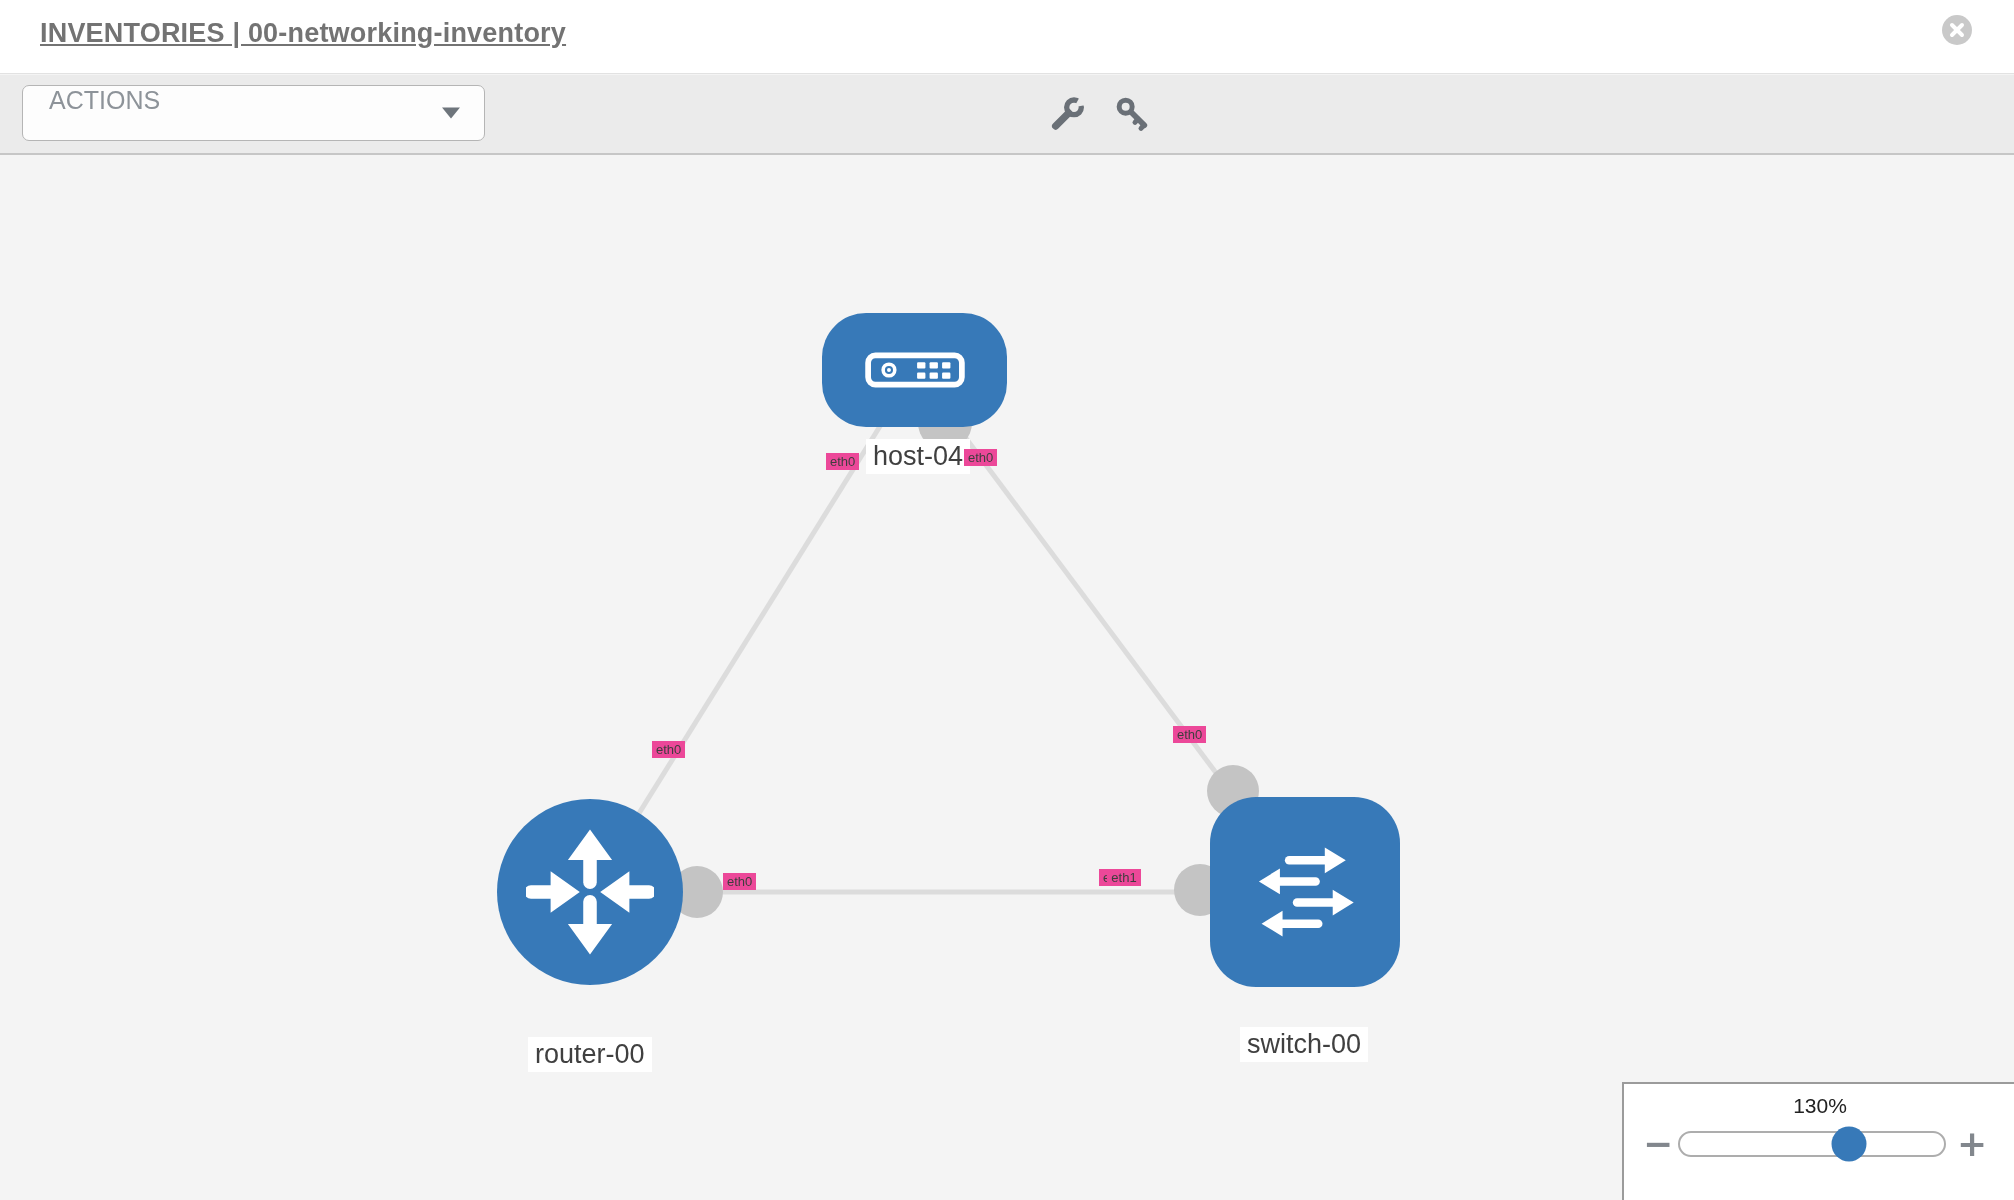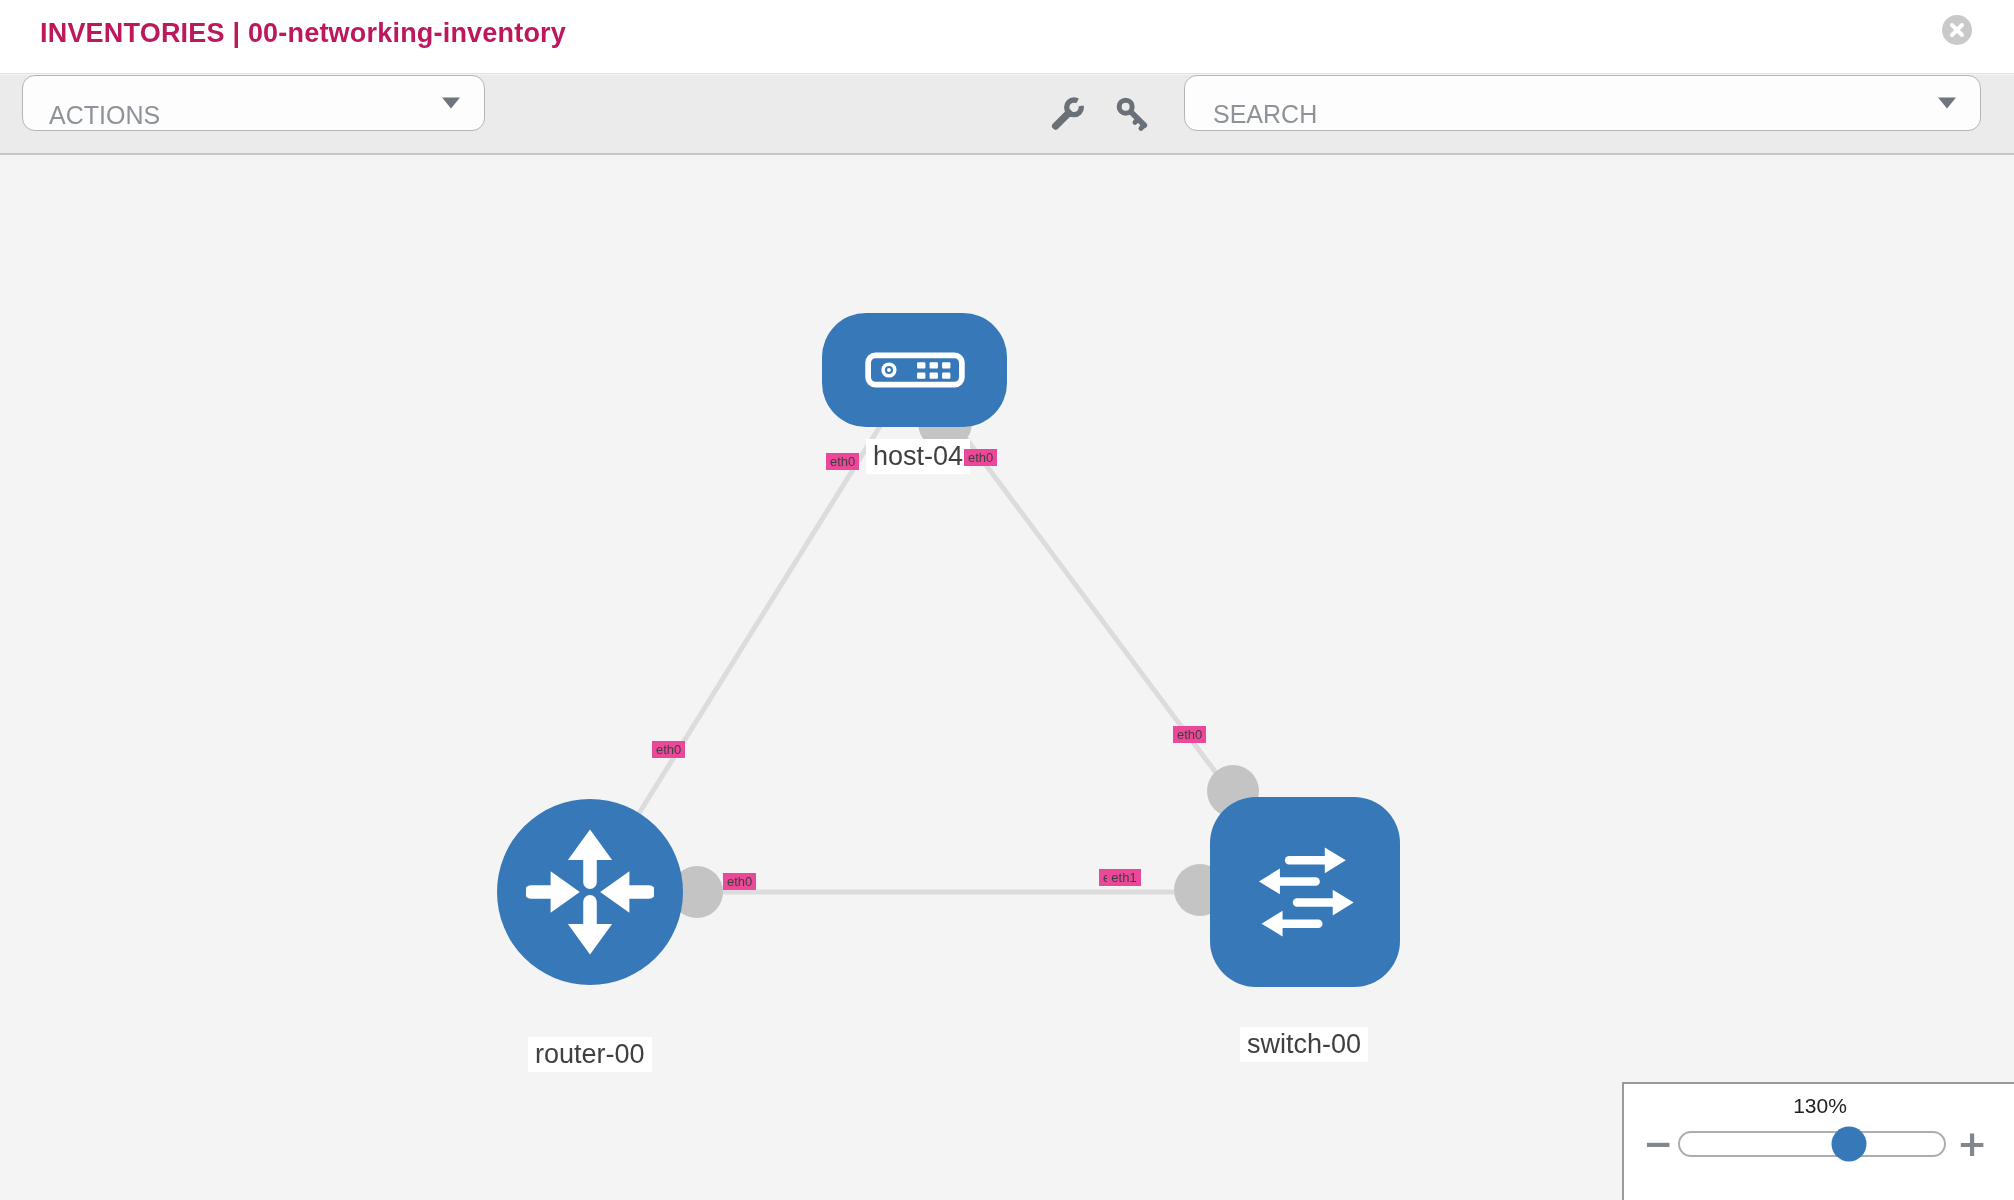--- a/index.html
+++ b/index.html
@@ -8,35 +8,35 @@
     font-family:"Liberation Sans","DejaVu Sans",sans-serif;
     background:#f4f4f4;
   }
   
   .header{
     position:absolute;left:0;top:0;width:2014px;height:74px;
     background:#ffffff;border-bottom:1px solid #e2e2e2;box-sizing:border-box;
   }
   .header .title{
     position:absolute;left:40px;top:18px;
-    font-size:27px;font-weight:bold;color:#be185d;letter-spacing:.2px;
+    font-size:27px;font-weight:bold;color:#737373;letter-spacing:.2px;text-decoration:underline;
   }
   .close-btn{
     position:absolute;right:42px;top:15px;width:30px;height:30px;border-radius:50%;
     background:#c9c9c9;display:flex;align-items:center;justify-content:center;cursor:pointer;
   }
   
   .toolbar{
     position:absolute;left:0;top:75px;width:2014px;height:80px;
     background:#ebebeb;border-bottom:2px solid #c6c6c6;box-sizing:border-box;
   }
   .select-box{
-    position:absolute;top:0;height:56px;background:#fdfdfd;
-    border:1px solid #b5b5b5;border-radius:13px;box-sizing:border-box;
-    display:flex;align-items:flex-end;padding:0 26px;cursor:pointer;
+    position:absolute;top:10px;height:56px;background:#fdfdfd;
+    border:1px solid #b5b5b5;border-radius:7px;box-sizing:border-box;
+    display:flex;align-items:flex-start;padding:0 26px;cursor:pointer;
   }
   .select-box .label{font-size:25px;color:#8d9399;}
   .caret{
     position:absolute;right:24px;top:50%;transform:translateY(-50%);
     width:0;height:0;border-left:9px solid transparent;border-right:9px solid transparent;
     border-top:11px solid #6e757c;
   }
   .actions-box{left:22px;width:463px;}
   .search-box{left:1184px;width:797px;padding:0;}
   .search-box input{
@@ -128,24 +128,20 @@
 
   <button class="tool-icon key-btn">
     <svg width="40" height="40" viewBox="0 0 24 24">
       <circle cx="7.6" cy="7.6" r="3.9" fill="none" stroke="#6a7077" stroke-width="3"></circle>
       <line x1="10.8" y1="10.8" x2="18.8" y2="18.8" stroke="#6a7077" stroke-width="3.4" stroke-linecap="round"></line>
       <line x1="15" y1="15" x2="13.2" y2="17" stroke="#6a7077" stroke-width="3" stroke-linecap="round"></line>
       <line x1="18.6" y1="18.6" x2="16.8" y2="20.6" stroke="#6a7077" stroke-width="3" stroke-linecap="round"></line>
     </svg>
   </button>
 
-  <div class="select-box search-box">
-    <input type="text" placeholder="SEARCH" style="">
-    <span class="caret"></span>
-  </div>
 </div>
 
 <div class="canvas">
 
   <svg class="links" width="2014" height="1045">
 
     <line x1="915" y1="215" x2="590" y2="737" stroke="#dcdcdc" stroke-width="5"></line>
     <line x1="915" y1="215" x2="1305" y2="737" stroke="#dcdcdc" stroke-width="5"></line>
     <line x1="590" y1="737" x2="1305" y2="737" stroke="#dcdcdc" stroke-width="5"></line>
 

